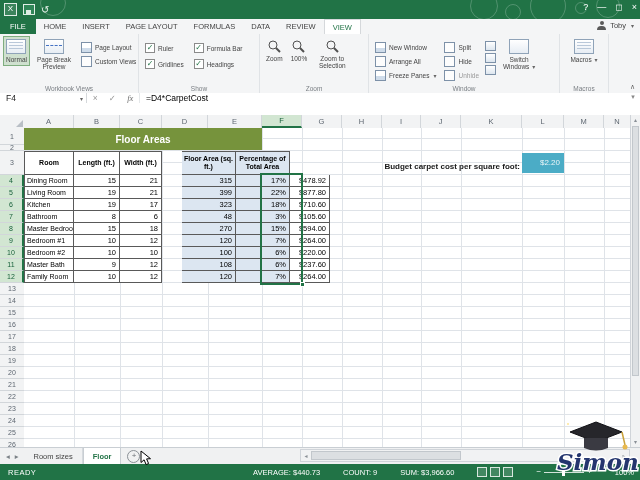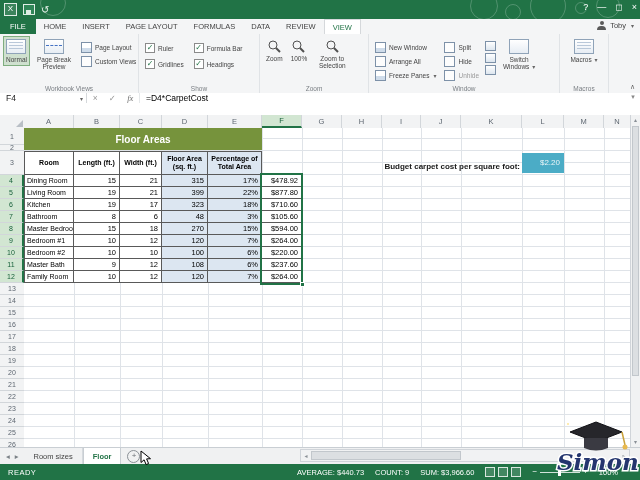--- a/index.html
+++ b/index.html
@@ -76,21 +76,21 @@
     background-size:1px 100%,1px 100%,1px 100%,1px 100%,1px 100%,1px 100%,1px 100%,1px 100%,1px 100%,1px 100%,1px 100%,1px 100%,1px 100%,100% 100%;
     background-position:50px 0,96px 0,138px 0,184px 0,238px 0,278px 0,318px 0,358px 0,397px 0,437px 0,498px 0,540px 0,580px 0,0 -1px;}
   
   .wtitleblock{position:absolute;left:0;top:0;width:238px;height:22px;background:#76933C;color:#fff;font-weight:bold;font-size:10px;display:flex;align-items:center;justify-content:center;}
   .xtable{position:absolute;left:0;top:23px;}
   .xr{display:flex;}
   .td{box-sizing:border-box;border-right:1px solid #595959;border-bottom:1px solid #595959;font-size:7.5px;line-height:11px;height:12px;padding:0 2px;background:#fff;overflow:hidden;white-space:nowrap;}
   .xhead .td{height:24px;font-size:7px;font-weight:bold;line-height:8px;display:flex;align-items:center;justify-content:center;text-align:center;white-space:normal;padding:0 1px;border-top:1px solid #595959;}
   .bl{border-left:1px solid #595959;}
   .wA{width:50px;font-size:7px;}
-  .wB{width:46px;} .wC{width:42px;} .wD{width:46px;} .wE{width:54px;} .wF{width:40px;}
+  .wB{width:46px;} .wC{width:42px;} .wD{width:54px;margin-left:20px;} .wE{width:54px;} .wF{width:40px;}
   .num{text-align:right;padding-right:3px;justify-content:flex-end;}
   .blue{background:#DCE6F1;}
   .selbox{position:absolute;left:236px;top:45px;width:43px;height:112px;border:2px solid #217346;box-sizing:border-box;pointer-events:none;}
   .handle{position:absolute;left:276px;top:154px;width:5px;height:5px;background:#217346;border:1px solid #fff;box-sizing:border-box;}
   .budgetlbl{position:absolute;left:240px;top:30px;width:256px;height:17px;line-height:17px;text-align:right;font-size:8px;color:#1a1a1a;font-weight:bold;}
   .budgetcell{position:absolute;left:498px;top:25px;width:42px;height:20px;background:#4BACC6;color:rgba(255,255,255,.88);font-size:8px;line-height:20px;text-align:right;padding-right:4px;box-sizing:border-box;}
   
   .vscroll{position:absolute;left:630px;top:115px;width:10px;height:332px;background:#f1f2f3;border-left:1px solid #d0d4d9;box-sizing:border-box;}
   .vs-up,.vs-dn{position:absolute;left:0;width:9px;height:10px;color:#8a9096;font-size:6px;text-align:center;line-height:10px;}
   .vs-up{top:0;} .vs-dn{bottom:0;}
@@ -100,21 +100,21 @@
   .tnav{display:flex;align-items:center;gap:5px;padding:0 6px;color:#7b8187;}
   .stab{display:flex;align-items:center;padding:0 9px;color:#444;border-right:1px solid #d6dade;}
   .stab.active{background:#fff;color:#217346;font-weight:bold;border-left:1px solid #c9ced3;border-right:1px solid #c9ced3;}
   .addsheet{width:11px;height:11px;border:1px solid #8a9096;border-radius:50%;color:#6a7076;font-size:8px;line-height:10px;text-align:center;align-self:center;margin-left:6px;}
   .hscroll{position:absolute;right:10px;top:449px;width:330px;height:13px;background:#f1f2f3;border:1px solid #d0d4d9;box-sizing:border-box;display:flex;align-items:center;}
   .hs-a{width:10px;text-align:center;color:#8a9096;font-size:6px;}
   .hs-thumb{height:9px;width:150px;background:#dcdfe2;border:1px solid #c2c7cc;box-sizing:border-box;}
   
   .statusbar{position:absolute;left:0;top:464px;width:640px;height:16px;background:#217346;color:#fff;display:flex;align-items:center;font-size:7.5px;}
   .st-mode{padding-left:8px;letter-spacing:.5px;}
-  .st-right{margin-left:auto;display:flex;align-items:center;gap:11px;padding-right:22px;}
+  .st-right{margin-left:auto;display:flex;align-items:center;gap:23px;padding-right:6px;}
   .viewics{display:flex;gap:3px;}
   .vic{width:8px;height:8px;border:1px solid rgba(255,255,255,.8);background:rgba(255,255,255,.15);}
   .zslider{display:flex;align-items:center;gap:3px;}
   .ztrack{width:40px;height:1px;background:rgba(255,255,255,.8);position:relative;}
   .zthumb{position:absolute;left:18px;top:-3px;width:3px;height:7px;background:#fff;}
   .zsign{font-size:8px;line-height:8px;}
   
   .watermark{position:absolute;left:552px;top:418px;width:88px;height:60px;z-index:60;pointer-events:none;}
   .cursor{position:absolute;left:140px;top:450px;z-index:70;pointer-events:none;}
 </style>

